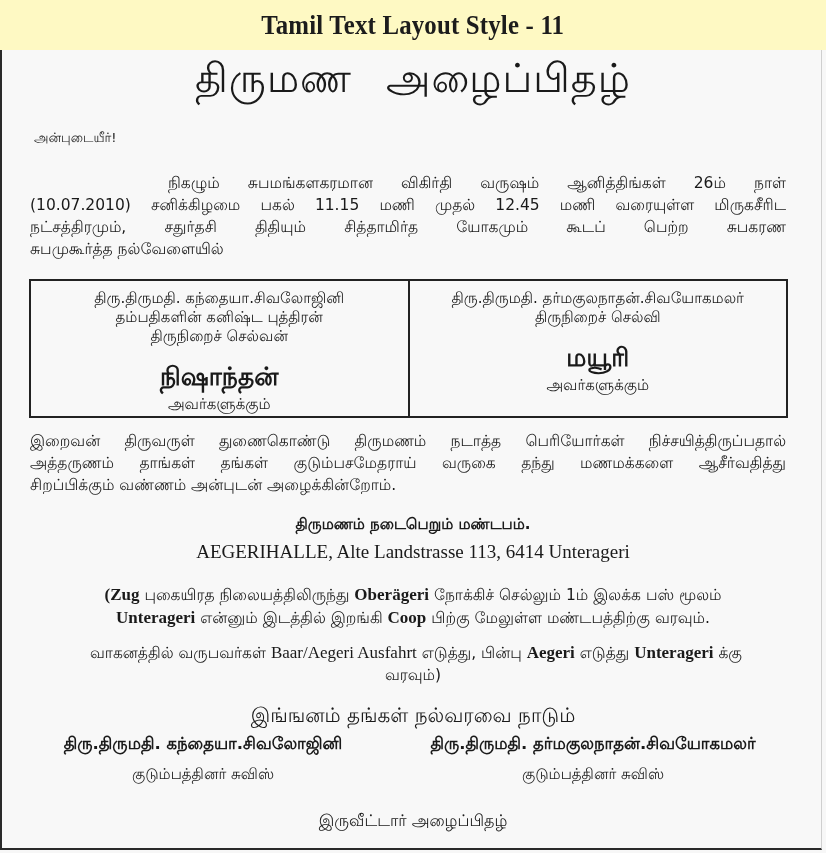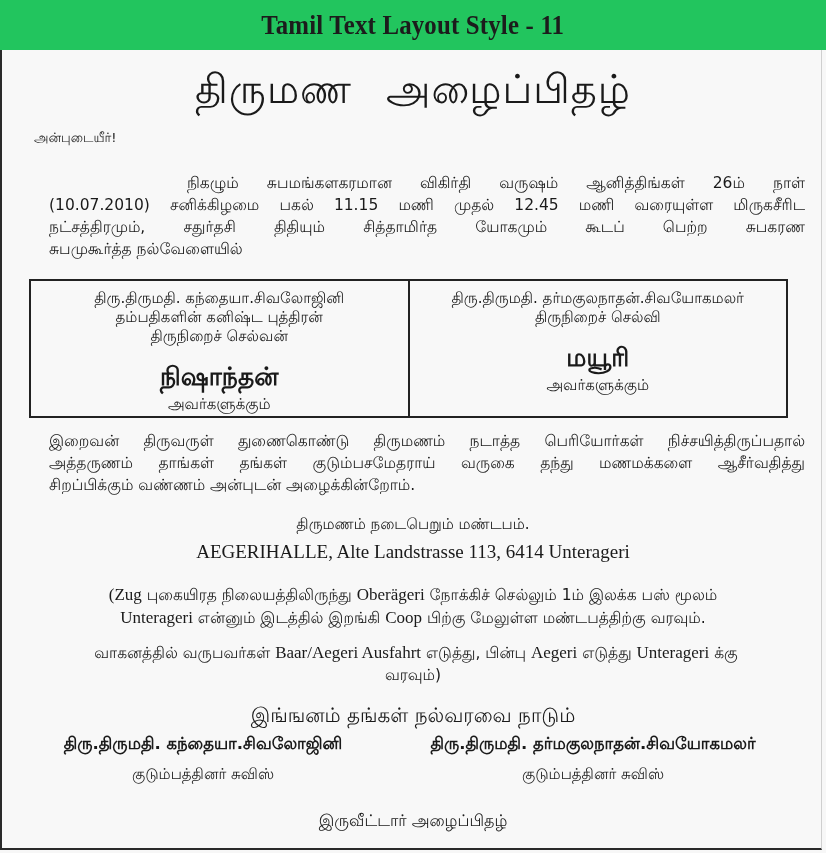--- a/index.html
+++ b/index.html
@@ -5,51 +5,50 @@
   html, body { margin: 0; padding: 0; }
   body {
     width: 826px; height: 853px; overflow: hidden;
     background: #f7f7f7;
     font-family: "DejaVu Sans", sans-serif;
     color: #1a1a1a;
     position: relative;
   }
   .header {
     position: absolute; left: 0; top: 0; width: 826px; height: 50px;
-    background: #22c55e;
+    background: #fef9c3;
     display: flex; align-items: center; justify-content: center;
   }
   .header-title {
     font-family: "Liberation Serif", serif;
     font-weight: bold; font-size: 27px; color: #1c1c1c;
     transform: scaleX(0.92);
     letter-spacing: 0.2px;
   }
   .page {
     position: absolute; left: 0; top: 50px; width: 822px; height: 800px;
     background: #f8f8f8;
     border-left: 2px solid #2a2a2a;
     border-bottom: 2px solid #2a2a2a;
     border-right: 1px solid #cfcfcf;
     box-sizing: border-box;
   }
   .main-title {
-    position: absolute; top: 64px; left: 0; width: 100%;
+    position: absolute; top: 53px; left: 0; width: 100%;
     text-align: center; font-size: 40px; line-height: 50px;
     letter-spacing: 1px;
   }
   .main-title .gap { display: inline-block; width: 34px; }
   .salutation {
     position: absolute; left: 34px; top: 130px; font-size: 13px;
   }
   .para {
     position: absolute; left: 30px; width: 756px;
     font-size: 15.5px; line-height: 22px;
     text-align: justify;
-    margin-left: 19px;
   }
   .para .line { display: block; text-align: justify; text-align-last: justify; white-space: nowrap; }
   .para .line.last { text-align-last: left; }
   .para .indent { padding-left: 138px; }
   .p1 { top: 172px; }
   .couple-box {
     position: absolute; left: 29px; top: 279px; width: 759px; height: 139px;
     border: 2px solid #222; box-sizing: border-box;
     display: flex;
   }
@@ -58,27 +57,27 @@
     padding-top: 8px;
   }
   .couple-col + .couple-col { border-left: 2px solid #222; }
   .couple-col .l { font-size: 15px; line-height: 19px; white-space: nowrap; }
   .couple-col .name { font-size: 25px; font-weight: bold; line-height: 34px; margin-top: 14px; }
   .couple-col .suffix { font-size: 15px; line-height: 20px; }
   .p2 { top: 430px; }
   .center-line {
     position: absolute; left: 0; width: 826px; text-align: center; white-space: nowrap;
   }
-  .venue-label { top: 515px; font-size: 15px; }
+  .venue-label { top: 515px; font-size: 15px; font-weight: bold; }
   .venue-address { top: 541px; font-size: 19px; font-family: "Liberation Serif", serif; }
   .dir1 { top: 585px; font-size: 15.5px; }
   .dir2 { top: 608px; font-size: 15.5px; }
   .dir3 { top: 643px; font-size: 15.5px; left: 30px; width: 770px; text-align: center; padding-left: 0; }
   .dir4 { top: 666px; font-size: 15.5px; text-align: center; }
-  .en { font-family: "Liberation Serif", serif; font-size: 17px; }
+  .en { font-family: "Liberation Serif", serif; font-size: 17px; font-weight: bold; }
   .closing { top: 703px; font-size: 20px; }
   .families {
     position: absolute; left: 0; top: 733px; width: 826px;
     display: flex; justify-content: center;
   }
   .fam { width: 380px; text-align: center; }
   .fam.left { width: 360px; }
   .fam.right { width: 420px; }
   .fam .fname { font-size: 16.5px; font-weight: bold; line-height: 22px; white-space: nowrap; }
   .fam .fsuffix { font-size: 15px; line-height: 22px; margin-top: 8px; }

